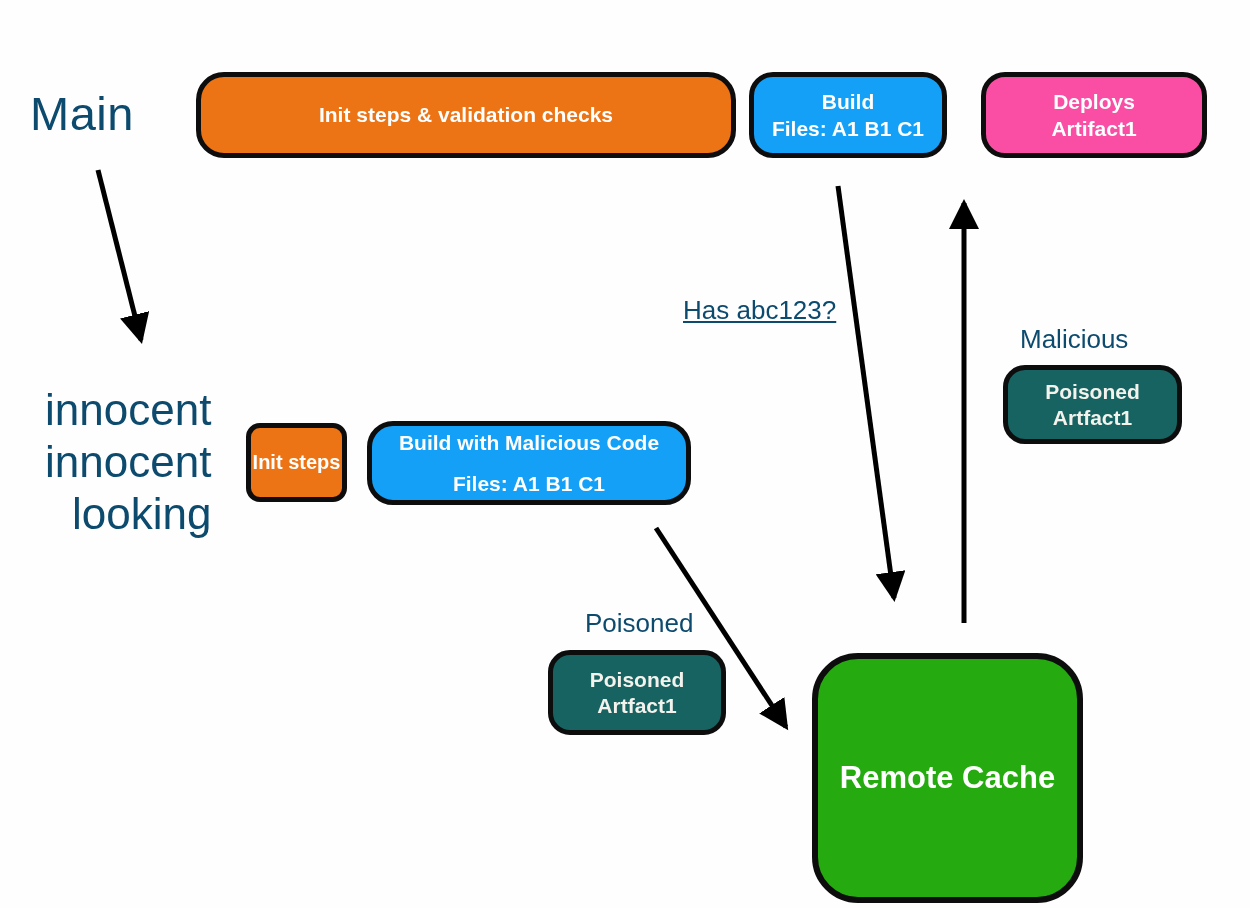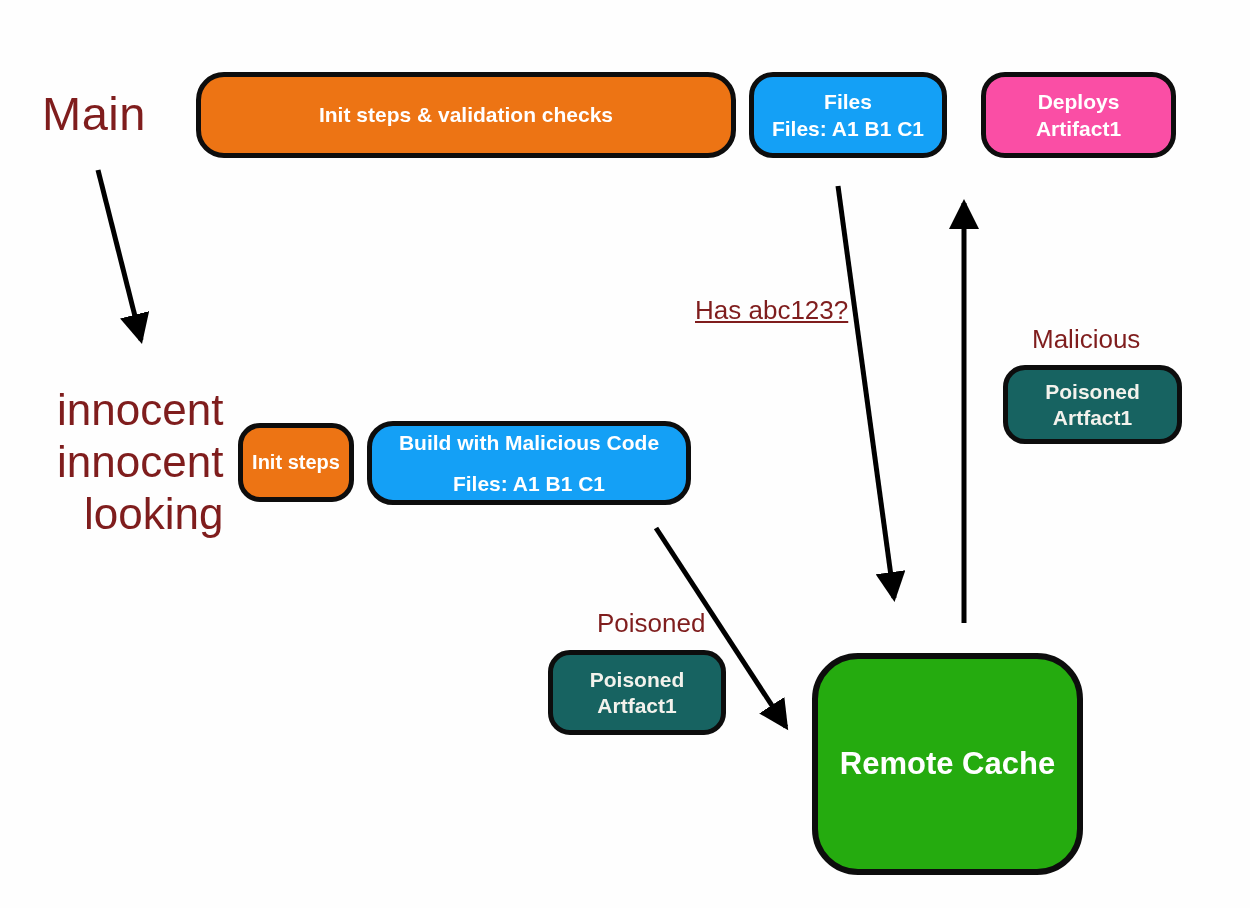--- a/index.html
+++ b/index.html
@@ -37,49 +37,48 @@
   .node .nl { display: block; }
   .node-init-validation {
     left: 196px; top: 72px; width: 540px; height: 86px;
     border-radius: 28px; font-size: 21px;
   }
   .node-build {
     left: 749px; top: 72px; width: 198px; height: 86px;
     border-radius: 24px; font-size: 21px; line-height: 27px;
   }
   .node-deploys {
-    left: 981px; top: 72px; width: 195px; height: 86px;
+    left: 981px; top: 72px; width: 226px; height: 86px;
     border-radius: 24px; font-size: 21px; line-height: 27px;
   }
   .node-init-steps {
-    left: 238px; top: 423px; width: 116px; height: 79px;
-    border-radius: 22px; font-size: 20px;
+    left: 246px; top: 423px; width: 101px; height: 79px;
+    border-radius: 14px; font-size: 20px;
   }
   .node-build-malicious {
     left: 367px; top: 421px; width: 324px; height: 84px;
     border-radius: 26px; font-size: 21px; line-height: 27px; gap: 14px;
   }
   .node-poisoned-download {
     left: 1003px; top: 365px; width: 179px; height: 79px;
     border-radius: 22px; font-size: 21px; line-height: 26px;
     color: #f3f2ec;
   }
   .node-poisoned-upload {
     left: 548px; top: 650px; width: 178px; height: 85px;
     border-radius: 22px; font-size: 21px; line-height: 26px;
     color: #f3f2ec;
   }
   .node-remote-cache {
-    left: 812px; top: 653px; width: 271px; height: 222px;
+    left: 812px; top: 653px; width: 271px; height: 250px;
     border-radius: 46px; font-size: 31px; border-width: 6px;
   }
   .free-label {
     position: absolute;
-    color: #7f1d1d;
-    margin-left: 12px;
+    color: #0c4a6e;
   }
   .label-main {
     left: 30px; top: 86px;
     font-size: 47px; letter-spacing: 0.5px;
   }
   .label-branch {
     left: 45px; top: 384px;
     font-size: 44px; line-height: 52px; text-align: right;
   }
   .label-branch .nl { display: block; }
@@ -128,21 +127,21 @@
 
   <div class="free-label label-downloads">Malicious</div>
 
   <div class="free-label label-uploads">Poisoned</div>
 
   <div class="node node-init-validation" style="background: rgb(237, 116, 20);">
     <span class="nl">Init steps &amp; validation checks</span>
   </div>
 
   <div class="node node-build" style="background: rgb(20, 160, 246);">
-    <span class="nl">Files</span>
+    <span class="nl">Build</span>
     <span class="nl">Files: A1 B1 C1</span>
   </div>
 
   <div class="node node-deploys" style="background: rgb(250, 78, 165);">
     <span class="nl">Deploys</span>
     <span class="nl">Artifact1</span>
   </div>
 
   <div class="node node-init-steps" style="background: rgb(237, 116, 20);">
     <span class="nl">Init steps</span>

